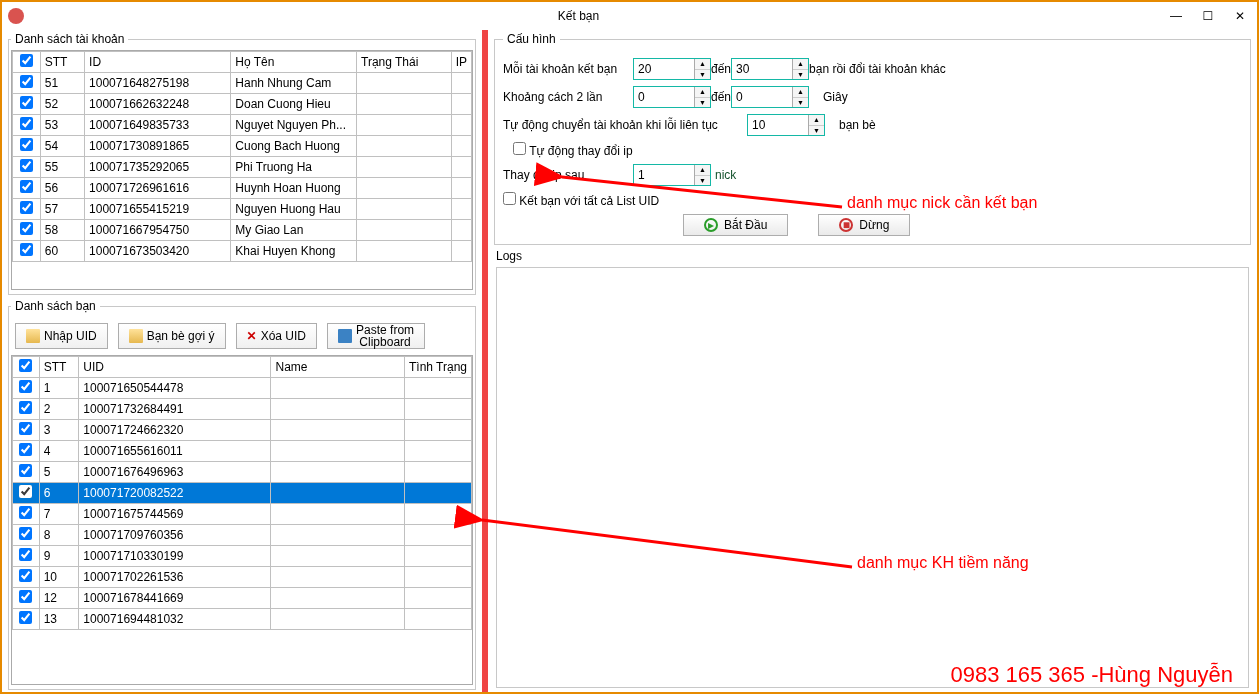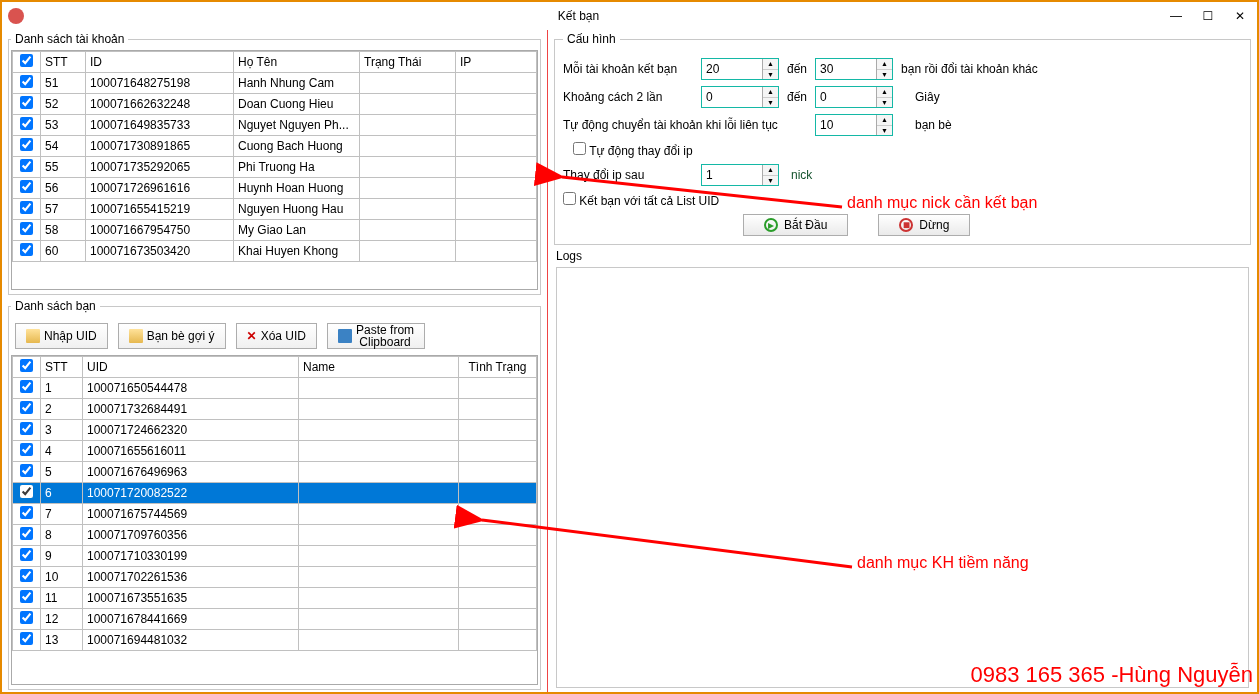--- a/index.html
+++ b/index.html
@@ -3,21 +3,21 @@
 <meta charset="utf-8">
 <style>
 * { margin: 0; padding: 0; box-sizing: border-box; font-family: "Segoe UI", Tahoma, sans-serif; font-size: 12px; }
 body { background: #fff; width: 1259px; height: 694px; overflow: hidden; border: 2px solid #e68a00; position: relative; }
 .titlebar { height: 28px; display: flex; align-items: center; padding: 0 6px; background: #fff; }
 .titlebar .app-icon { width: 16px; height: 16px; border-radius: 50%; background: #d9534f; margin-right: 8px; }
 .titlebar .title { flex: 1; text-align: center; margin-right:40px; }
 .titlebar .win-controls { display: flex; gap: 10px; }
 .titlebar .win-controls span { width: 22px; text-align: center; cursor: default; }
 .main { display: flex; width: 100%; height: calc(100% - 28px); }
-.left { width: 546px; border-right: 1px solid #ef4444; display: flex; flex-direction: column; }
+.left { width: 486px; border-right: 6px solid #ef4444; display: flex; flex-direction: column; }
 .right { flex: 1; display: flex; flex-direction: column; }
 fieldset { border: 1px solid #c8c8c8; margin: 2px 6px; padding: 4px 2px; position: relative; }
 legend { padding: 0 4px; }
 .table-wrap { width: 100%; height: 240px; overflow-y: scroll; border: 1px solid #aaa; background: #fff; }
 table { border-collapse: collapse; width: 100%; background: #fff; }
 th, td { border: 1px solid #c0c0c0; padding: 2px 4px; text-align: left; height: 20px; white-space: nowrap; overflow: hidden; }
 th { background: #fff; font-weight: normal; position: sticky; top: 0; }
 .chk-cell { width: 28px; text-align: center; }
 input[type=checkbox] { width: 13px; height: 13px; }
 .accounts-table th:nth-child(2), .accounts-table td:nth-child(2){width:45px;}
@@ -30,37 +30,37 @@
 .friends-table th:nth-child(5), .friends-table td:nth-child(5){text-align:center;}
 .friends-table tr.selected td { background:#0078d7; color:#fff; }
 .friends-table tr.selected td input[type=checkbox]{accent-color:#fff;}
 .toolbar { display:flex; gap:10px; padding:6px 4px; }
 .tbtn { display:flex; align-items:center; gap:4px; border:1px solid #adadad; background:linear-gradient(#fff,#f0f0f0); padding:2px 10px; height:26px; cursor:default;}
 .tbtn .ico{width:14px;height:14px;display:inline-block;}
 .ico-folder{background:linear-gradient(#ffe29a,#e6b84f);border-radius:1px;}
 .ico-x{color:#c00;font-weight:bold;}
 .ico-disk{background:#3b82c4;border-radius:1px;}
 .config-pane{padding:6px 8px;}
-.cfg-row{display:flex;align-items:center;gap:8px;margin:6px 0;}
+.cfg-row{display:flex;align-items:center;gap:0;margin:6px 0;}
 .cfg-row label{white-space:nowrap;}
 .spin{display:inline-flex;border:1px solid #14b8a6;height:22px;}
 .spin input{width:60px;border:none;padding:0 4px;outline:none;}
 .spin .ar{display:flex;flex-direction:column;width:16px;border-left:1px solid #aaa;}
 .spin .ar span{flex:1;font-size:7px;display:flex;align-items:center;justify-content:center;background:#f5f5f5;border-bottom:1px solid #ccc;cursor:default;}
 .spin .ar span:last-child{border-bottom:none;}
 .btn-row{display:flex;gap:30px;margin:6px 0 2px 180px;}
 .abtn{display:flex;align-items:center;gap:6px;border:1px solid #adadad;background:linear-gradient(#fff,#eaeaea);padding:3px 20px;cursor:default;}
 .abtn .circ{width:14px;height:14px;border-radius:50%;border:2px solid;display:inline-flex;align-items:center;justify-content:center;}
 .msg{margin:4px 8px;}
 .logs-area{flex:1;border:1px solid #c8c8c8;margin:4px 8px;background:#fff;}
 .friends-fs{flex:1;display:flex;flex-direction:column;}
 .friends-fs .table-wrap2{flex:1;overflow-y:scroll;border:1px solid #aaa;}
 .overlay{position:absolute;pointer-events:none;top:0;left:0;width:100%;height:100%;}
 .ann{position:absolute;color:#f00;font-size:16px;font-weight:400;white-space:nowrap;}
-.contact{position:absolute;right:4px;bottom:4px;color:#f00;font-size:22px;}
+.contact{position:absolute;right:24px;bottom:4px;color:#f00;font-size:22px;}
 </style>
 </head>
 <body>
 
 <div class="titlebar">
   <span class="app-icon"></span>
   <span class="title">Kết bạn</span>
   <div class="win-controls">
     <span>—</span>
     <span>☐</span>
@@ -255,27 +255,20 @@
                 <td class="chk-cell"><input type="checkbox" checked="" style=""></td>
                 <td>9</td>
                 <td>100071710330199</td>
                 <td></td>
                 <td></td>
               </tr>
               <tr>
                 <td class="chk-cell"><input type="checkbox" checked="" style=""></td>
                 <td>10</td>
                 <td>100071702261536</td>
-                <td></td>
-                <td></td>
-              </tr>
-              <tr>
-                <td class="chk-cell"><input type="checkbox" checked="" style=""></td>
-                <td>11</td>
-                <td>100071673551635</td>
                 <td></td>
                 <td></td>
               </tr>
               <tr>
                 <td class="chk-cell"><input type="checkbox" checked="" style=""></td>
                 <td>12</td>
                 <td>100071678441669</td>
                 <td></td>
                 <td></td>
               </tr>

